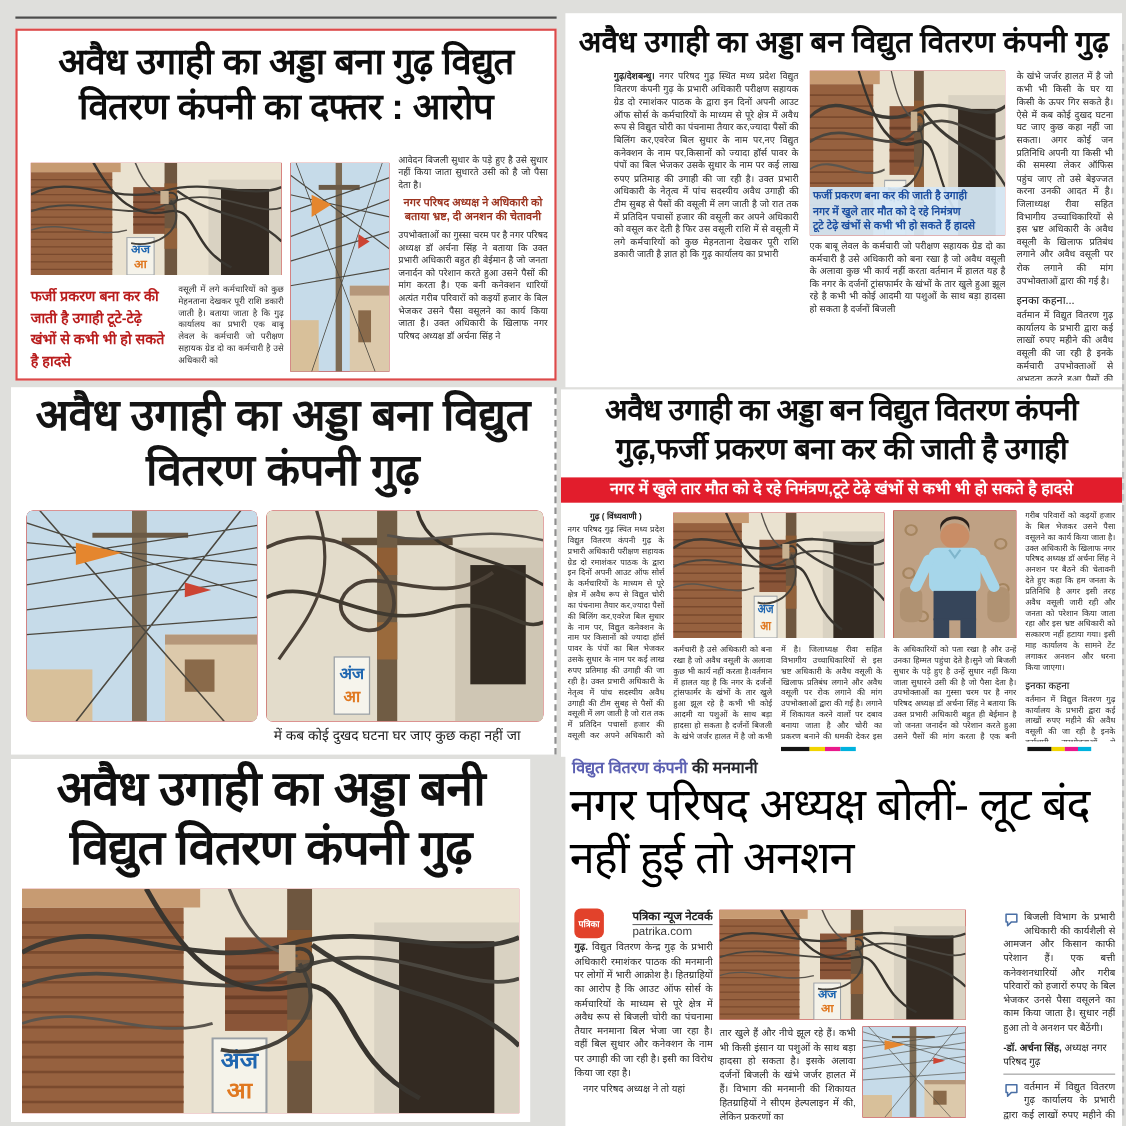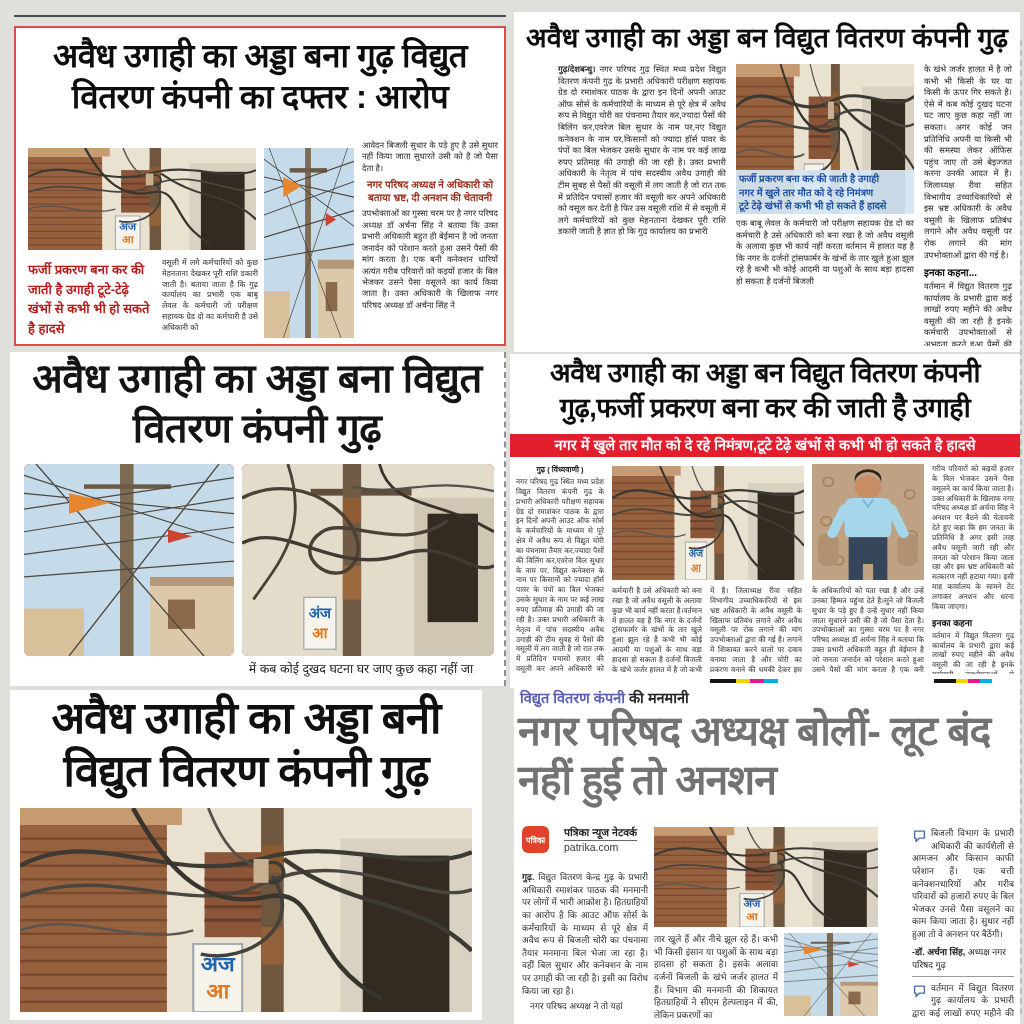--- a/index.html
+++ b/index.html
@@ -25,21 +25,21 @@
            text-align:center;white-space:nowrap;overflow:hidden;color:#0d0d0d;}
   .tr-cols{position:absolute;top:52px;left:8px;right:8px;bottom:6px;display:flex;gap:10px;overflow:hidden;margin-left:36px;}
   .tr-c1{width:168px;flex:none;font-size:8.4px;overflow:hidden;}
   .tr-c2{width:178px;flex:none;font-size:8.4px;overflow:hidden;}
   .tr-c3{flex:1;font-size:8.4px;overflow:hidden;}
   .dateline{font-weight:700;}
   .tr-photo{position:relative;height:150px;margin-bottom:4px;}
   .tr-overlay{position:absolute;left:0;right:0;bottom:0;background:rgba(213,231,245,.93);
               padding:2px 3px;}
   .tr-overlay div{font-size:9.8px;font-weight:700;color:#1d4fa0;line-height:1.35;}
-  .inka{font-size:10px;font-weight:700;margin:4px 0 2px 0;color:#111;}
+  .inka{font-size:10px;font-weight:400;margin:4px 0 2px 0;color:#111;}
   
   #ml{left:10px;top:352px;width:496px;height:334px;border-right:2px dashed #8f8f8f;}
   .ml-head{position:absolute;left:4px;right:4px;top:2px;font-size:40px;font-weight:700;
            line-height:1.24;text-align:center;color:#141414;letter-spacing:-.5px;}
   .ml-cap{position:absolute;left:212px;right:4px;top:308px;font-size:12.5px;color:#1c1c1c;text-align:center;}
   
   #mr{left:510px;top:354px;width:510px;height:334px;}
   .mr-head{position:absolute;left:2px;right:2px;top:2px;font-size:27px;font-weight:800;
            line-height:1.3;text-align:center;color:#0e0e0e;letter-spacing:-.5px;}
   .mr-strip{position:absolute;left:0;right:0;top:80px;height:23px;background:#e21d2c;color:#fff;
@@ -51,25 +51,25 @@
   .cmyk i{display:block;height:4px;}
   
   #bl{left:10px;top:690px;width:472px;height:330px;}
   .bl-head{position:absolute;left:2px;right:2px;top:2px;font-size:44px;font-weight:700;
            line-height:1.2;text-align:center;color:#101010;letter-spacing:-1px;}
   
   #br{left:514px;top:683px;width:506px;height:341px;}
   .br-kicker{position:absolute;left:6px;top:4px;font-size:14.5px;font-weight:700;}
   .br-kicker .blue{color:#5c60b2;}
   .br-kicker .dark{color:#25262c;}
-  .br-head{position:absolute;left:4px;right:2px;top:24px;font-size:41px;font-weight:700;
-           color:#737373;line-height:1.2;letter-spacing:-1px;}
+  .br-head{position:absolute;left:4px;right:2px;top:24px;font-size:41px;font-weight:400;
+           color:#000000;line-height:1.2;letter-spacing:-1px;}
   .br-body{position:absolute;left:8px;right:6px;top:142px;bottom:6px;}
   .br-body .p{font-size:8.9px;line-height:1.42;}
-  .logo-row{display:flex;align-items:center;gap:15px;margin-bottom:18px;}
+  .logo-row{display:flex;align-items:center;gap:15px;margin-bottom:2px;justify-content:space-between;}
   .logo-badge{width:27px;height:27px;background:#e2422b;border-radius:6px;color:#fff;
               font-size:8px;font-weight:700;display:flex;align-items:center;justify-content:center;flex:none;}
   .logo-l1{font-size:10.5px;font-weight:700;color:#222;border-bottom:1px solid #666;padding-bottom:1px;}
   .logo-l2{font-size:10.5px;color:#3a3a3a;}
   .qicon{float:left;width:15px;height:14px;margin:2px 4px 0 0;}
   .attr{margin:4px 0 2px 0;font-size:9px;color:#222;}
   .attr b{font-weight:700;}
   .qhr{border:none;border-top:1px solid #9a9a9a;margin:5px 0;}
   .topline{position:absolute;left:14px;top:15px;width:492px;height:2px;background:#4c4c4c;}
   .edge{position:absolute;right:2px;top:40px;bottom:10px;border-right:2px dashed #bdbdbd;}

